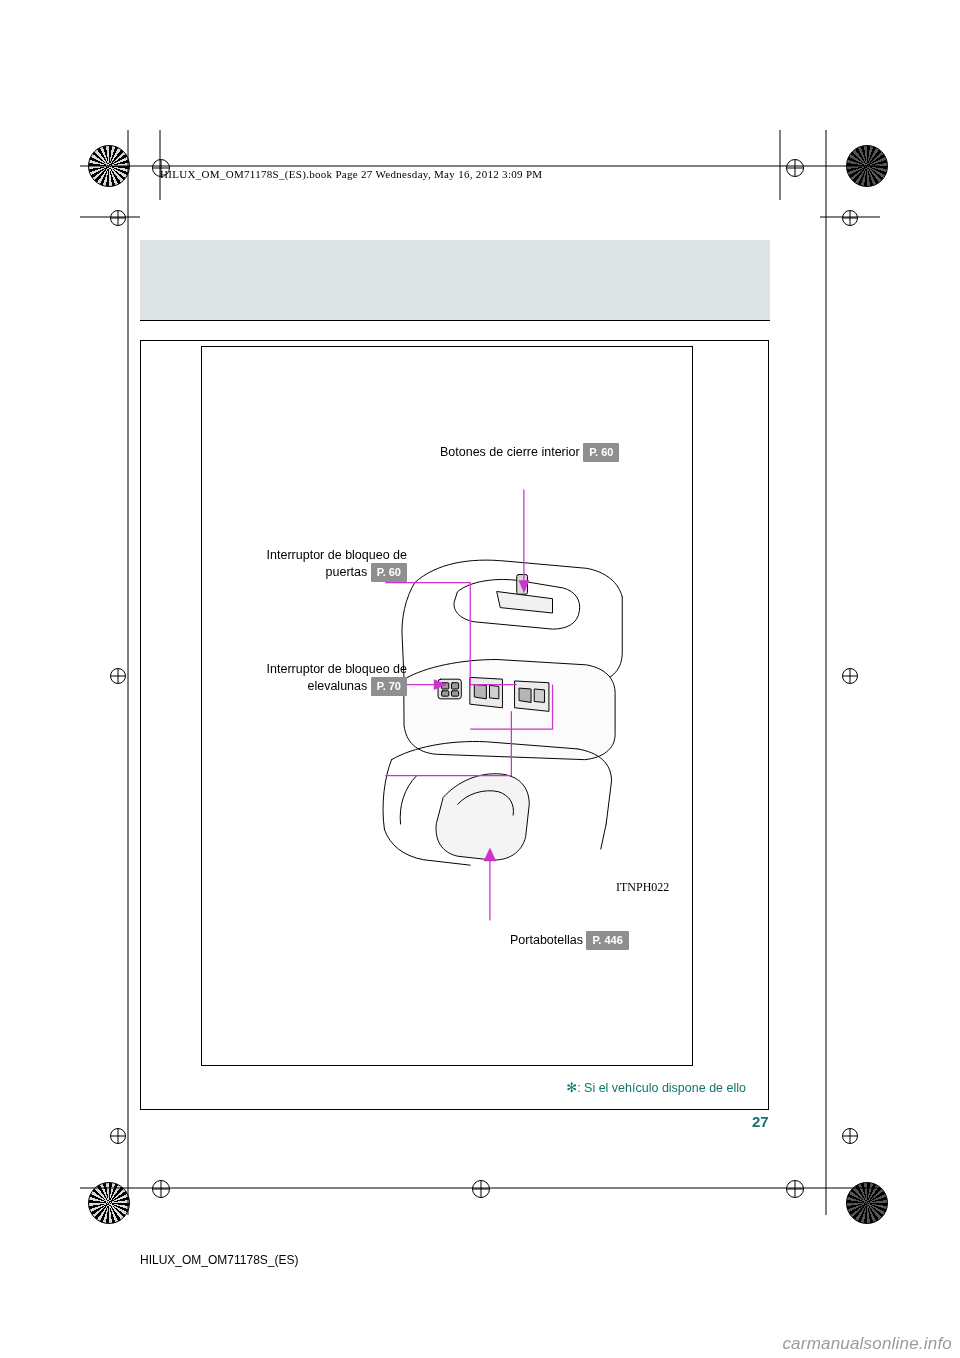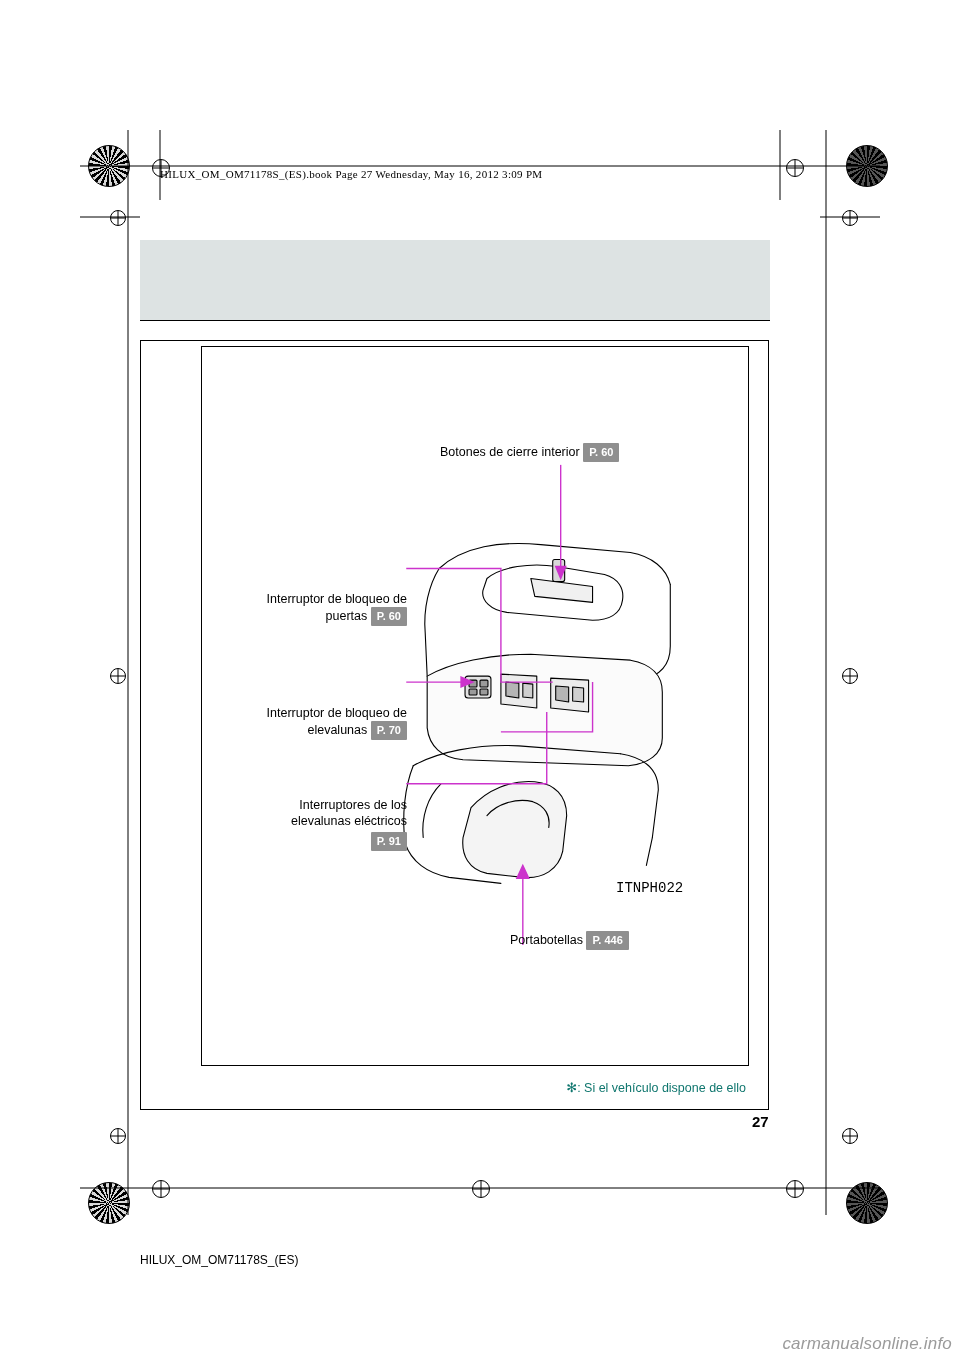--- a/index.html
+++ b/index.html
@@ -82,21 +82,21 @@
     color: #000;
     white-space: nowrap;
     text-align: right;
   }
 
   
   .figure-box {
     position: absolute;
     left: 60px;
     top: 5px;
-    width: 548px;
+    width: 492px;
     height: 720px;
     border: 1px solid #000;
     box-sizing: border-box;
     background: #fff;
   }
   .letter-badge {
     position: absolute;
     left: 62px;
     top: 7px;
     width: 22px; height: 22px;
@@ -111,56 +111,56 @@
   }
 
   
   .callout {
     position: absolute;
     font-size: 12.5px;
     color: #000;
     line-height: 16px;
     white-space: nowrap;
   }
-  .callout.right-align { text-align: right; margin-top: 44px; }
+  .callout.right-align { text-align: right; }
   .pageref {
     display: inline-block;
     background: #8f8f8f;
     color: #fff;
     font-size: 11px;
     font-weight: bold;
     padding: 1px 6px 2px 6px;
     border-radius: 1px;
     vertical-align: middle;
     font-family: "Liberation Sans", sans-serif;
   }
 
   .code-label {
     position: absolute;
-    font-size: 14px;
+    font-size: 12px;
     color: #000;
-    font-family: Liberation Mono, monospace;
+    font-family: Liberation Serif, serif;
   }
 
   .footnote {
     position: absolute;
     right: 22px;
     bottom: 14px;
     font-size: 12.5px;
     color: #0f766e;
   }
   .footnote .star { font-size: 13px; }
 
   .page-number {
     position: absolute;
     left: 752px;
     top: 1113px;
     font-size: 15px;
     font-weight: bold;
-    color: #000000;
+    color: #0f766e;
   }
   .doc-footer {
     position: absolute;
     left: 140px;
     top: 1253px;
     font-size: 12px;
     color: #000;
   }
   .watermark {
     position: absolute;
@@ -298,27 +298,20 @@
       </div>
 
       <div class="callout right-align" style="left:40px; top:314px; width:165px;">
         <div>Interruptor de bloqueo de</div>
         <div>
           <span>elevalunas</span>
           <span class="pageref">P. 70</span>
         </div>
       </div>
 
-      <div class="callout right-align" style="left:40px; top:406px; width:165px;">
-        <div>Interruptores de los</div>
-        <div>elevalunas eléctricos</div>
-        <div style="margin-top:3px;">
-          <span class="pageref">P. 91</span>
-        </div>
-      </div>
 
       <div class="callout" style="left:308px; top:584px;">
         <span>Portabotellas</span>
         <span class="pageref">P. 446</span>
       </div>
 
       <div class="code-label" style="left:414px; top:533px;">ITNPH022</div>
 
     </div>
 

